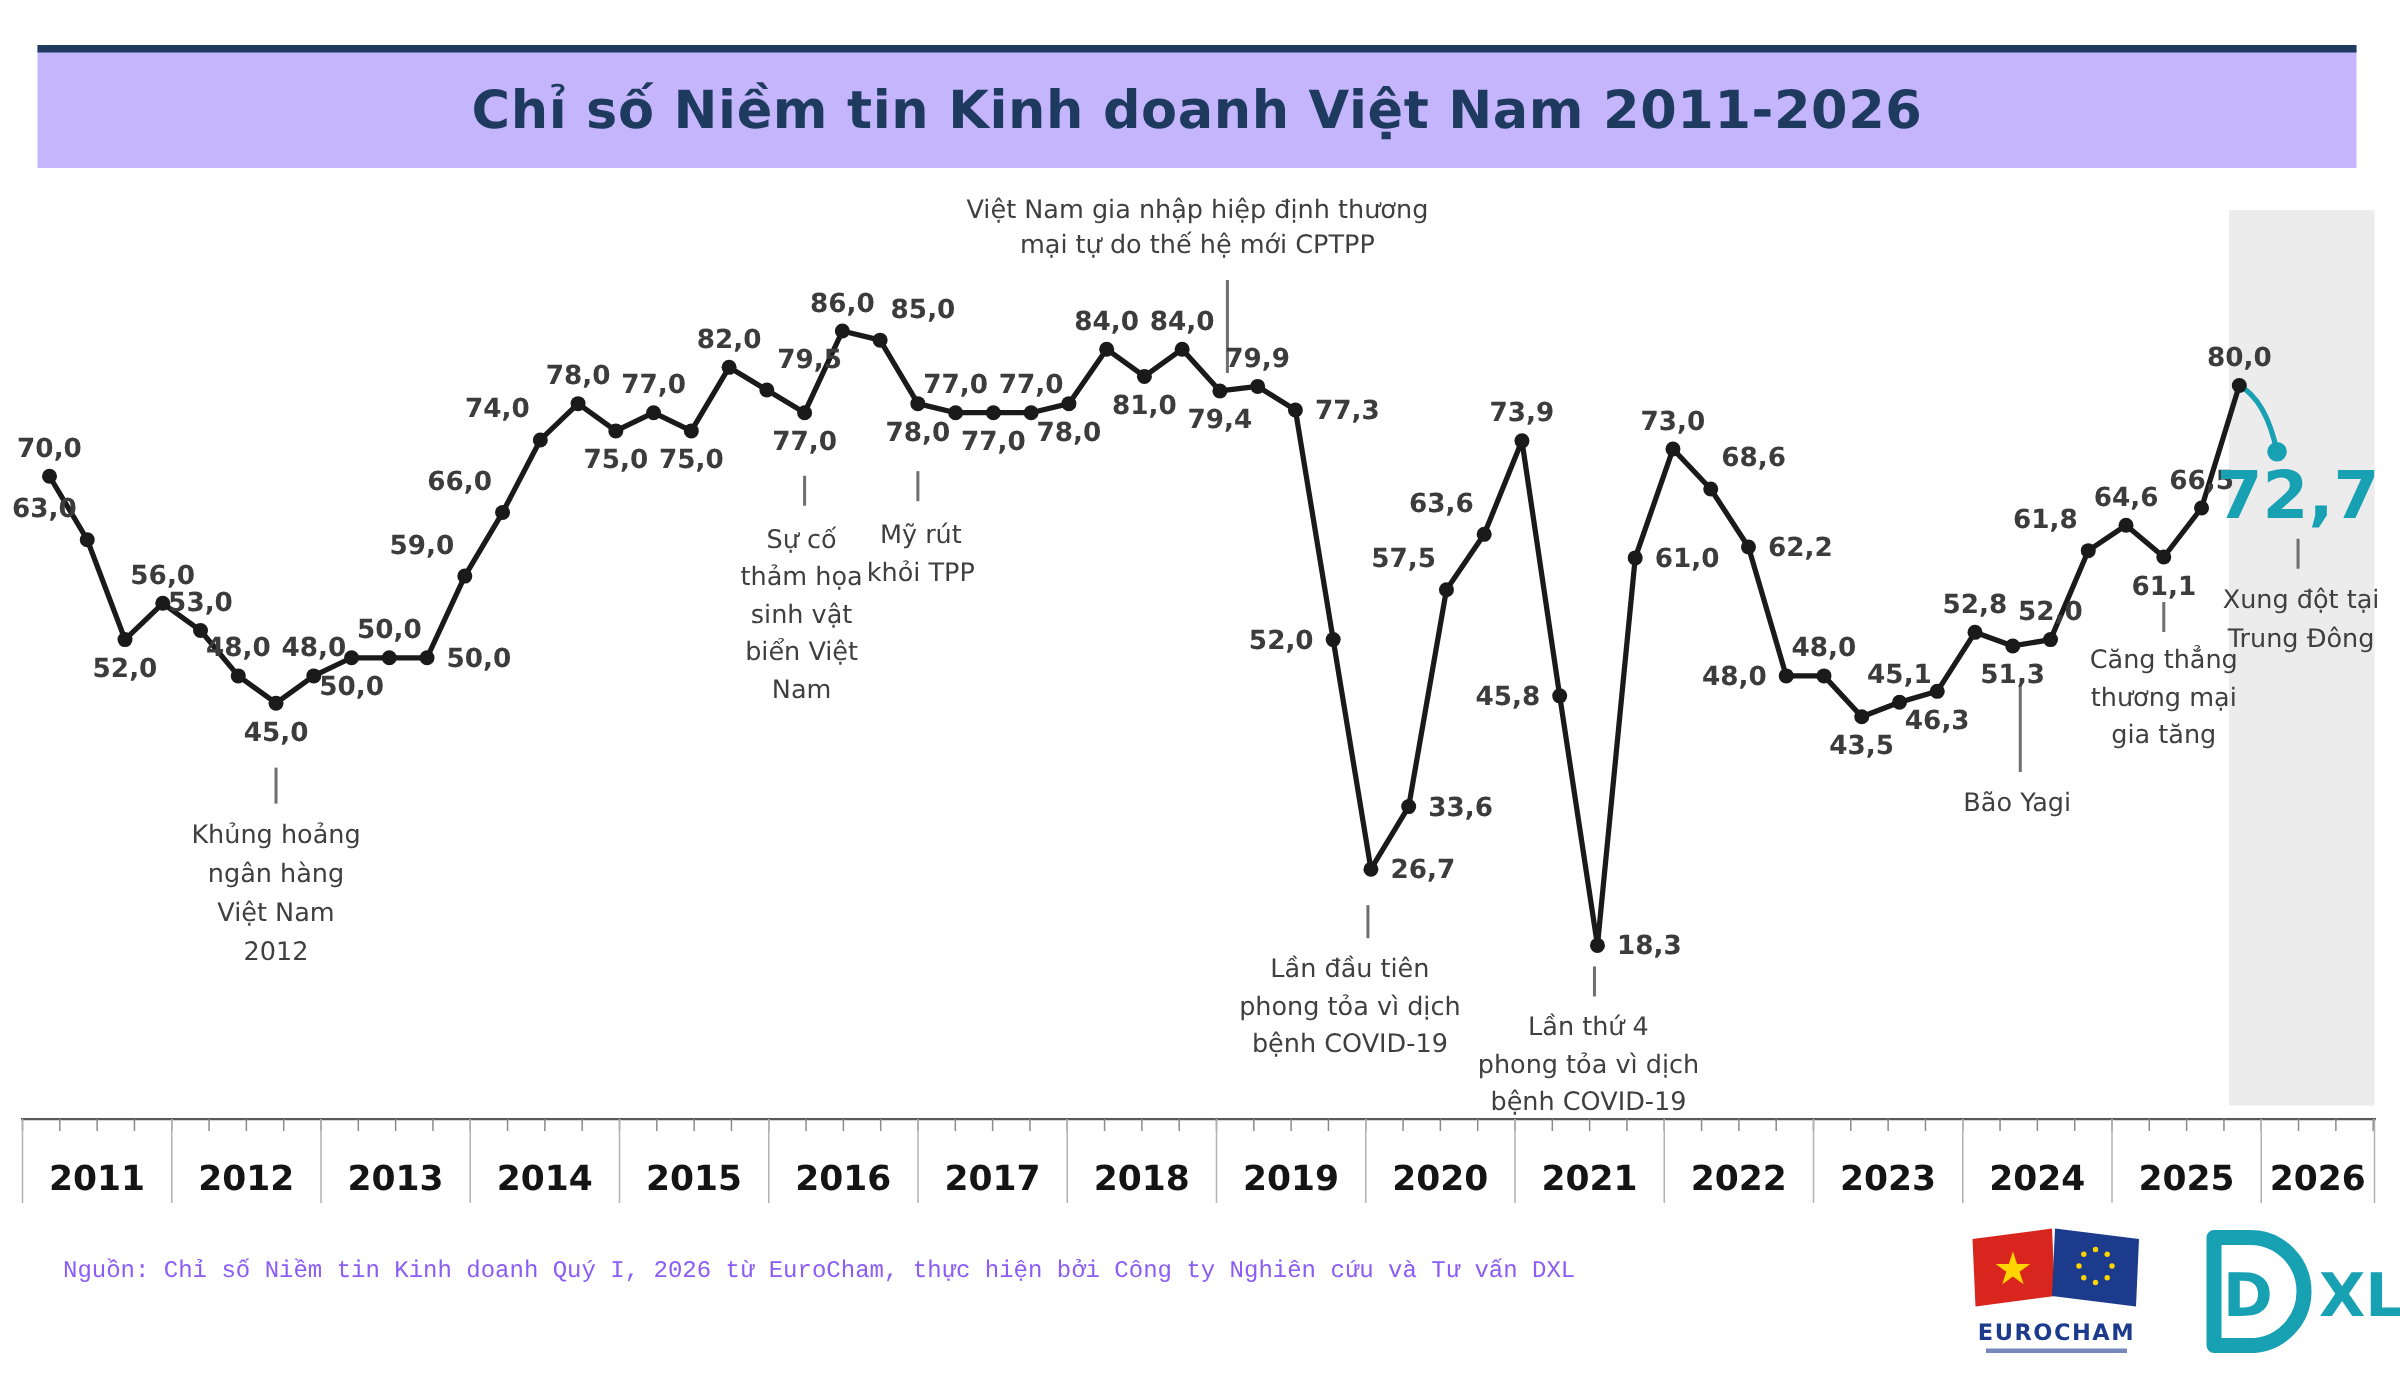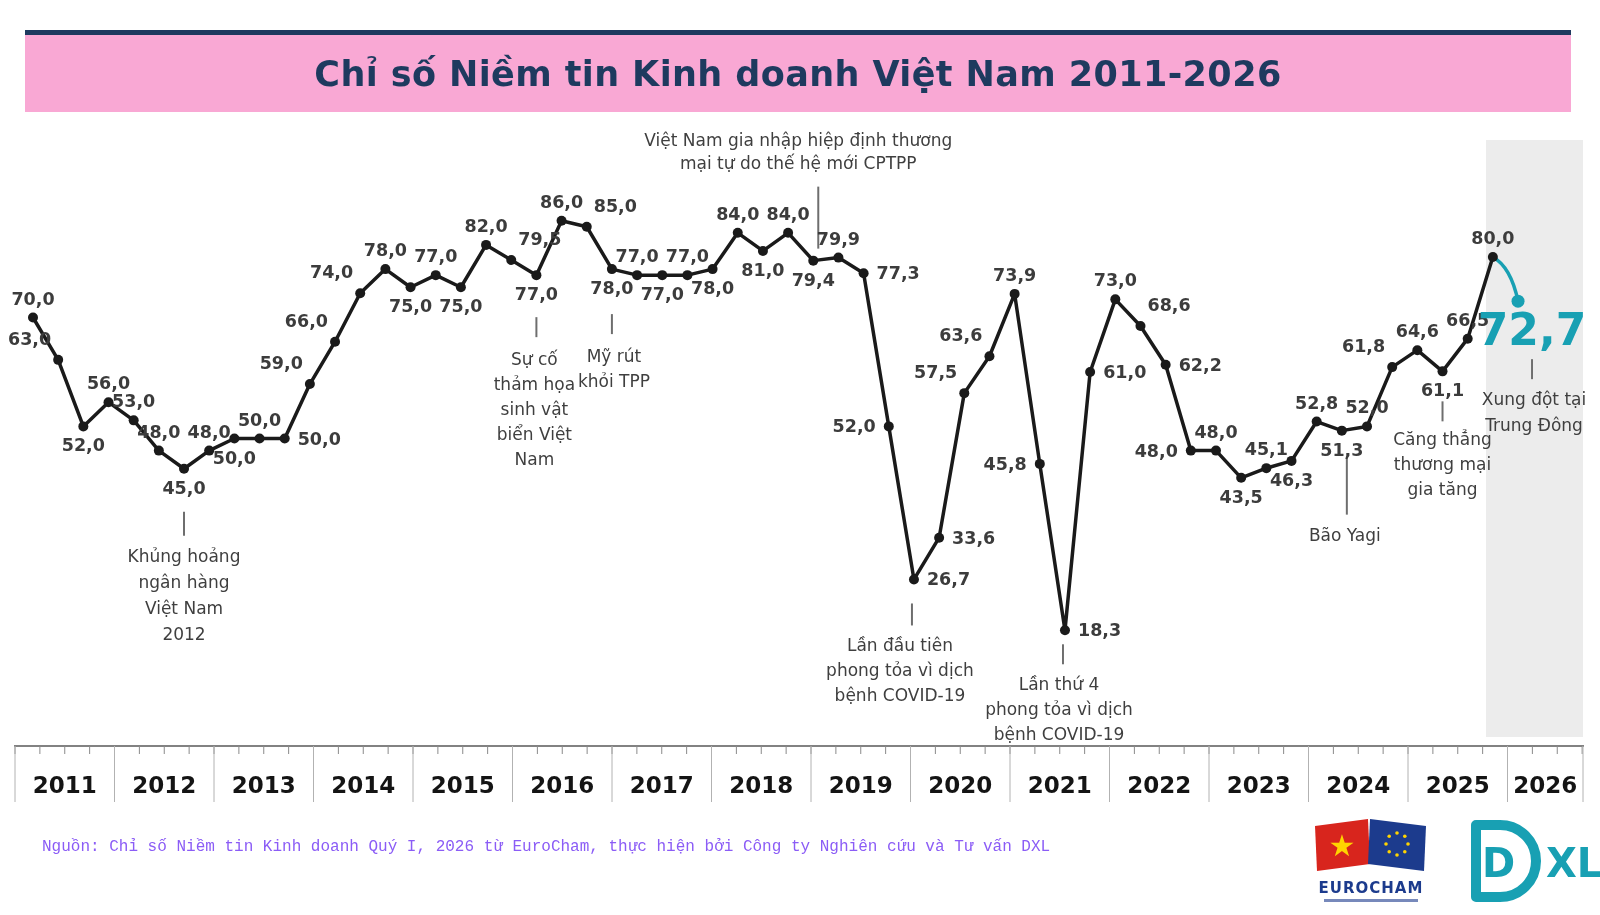--- a/index.html
+++ b/index.html
@@ -2,21 +2,21 @@
 <html><head>
 <meta charset="utf-8">
 <style>
   html,body{margin:0;padding:0;}
   body{
     width:1600px;height:915px;position:relative;overflow:hidden;background:#ffffff;
     font-family:"DejaVu Sans","Liberation Sans",sans-serif;
   }
   .header{
     position:absolute;left:25px;top:30px;width:1546px;height:82px;
-    background:#f9a8d4;border-top:5px solid #1e3a5f;
+    background:#c4b5fd;border-top:5px solid #1e3a5f;
     display:flex;align-items:center;justify-content:center;box-sizing:border-box;
   }
   .header .title{
     margin:0;font-size:35px;font-weight:bold;color:#1e3a5f;letter-spacing:.4px;
   }
   #chart{position:absolute;left:0;top:0;width:1600px;height:915px;}
   .source{
     position:absolute;left:42px;top:838px;font-size:16px;color:#8b5cf6;
     width:1240px;white-space:nowrap;font-family:Liberation Mono, monospace;
   }

